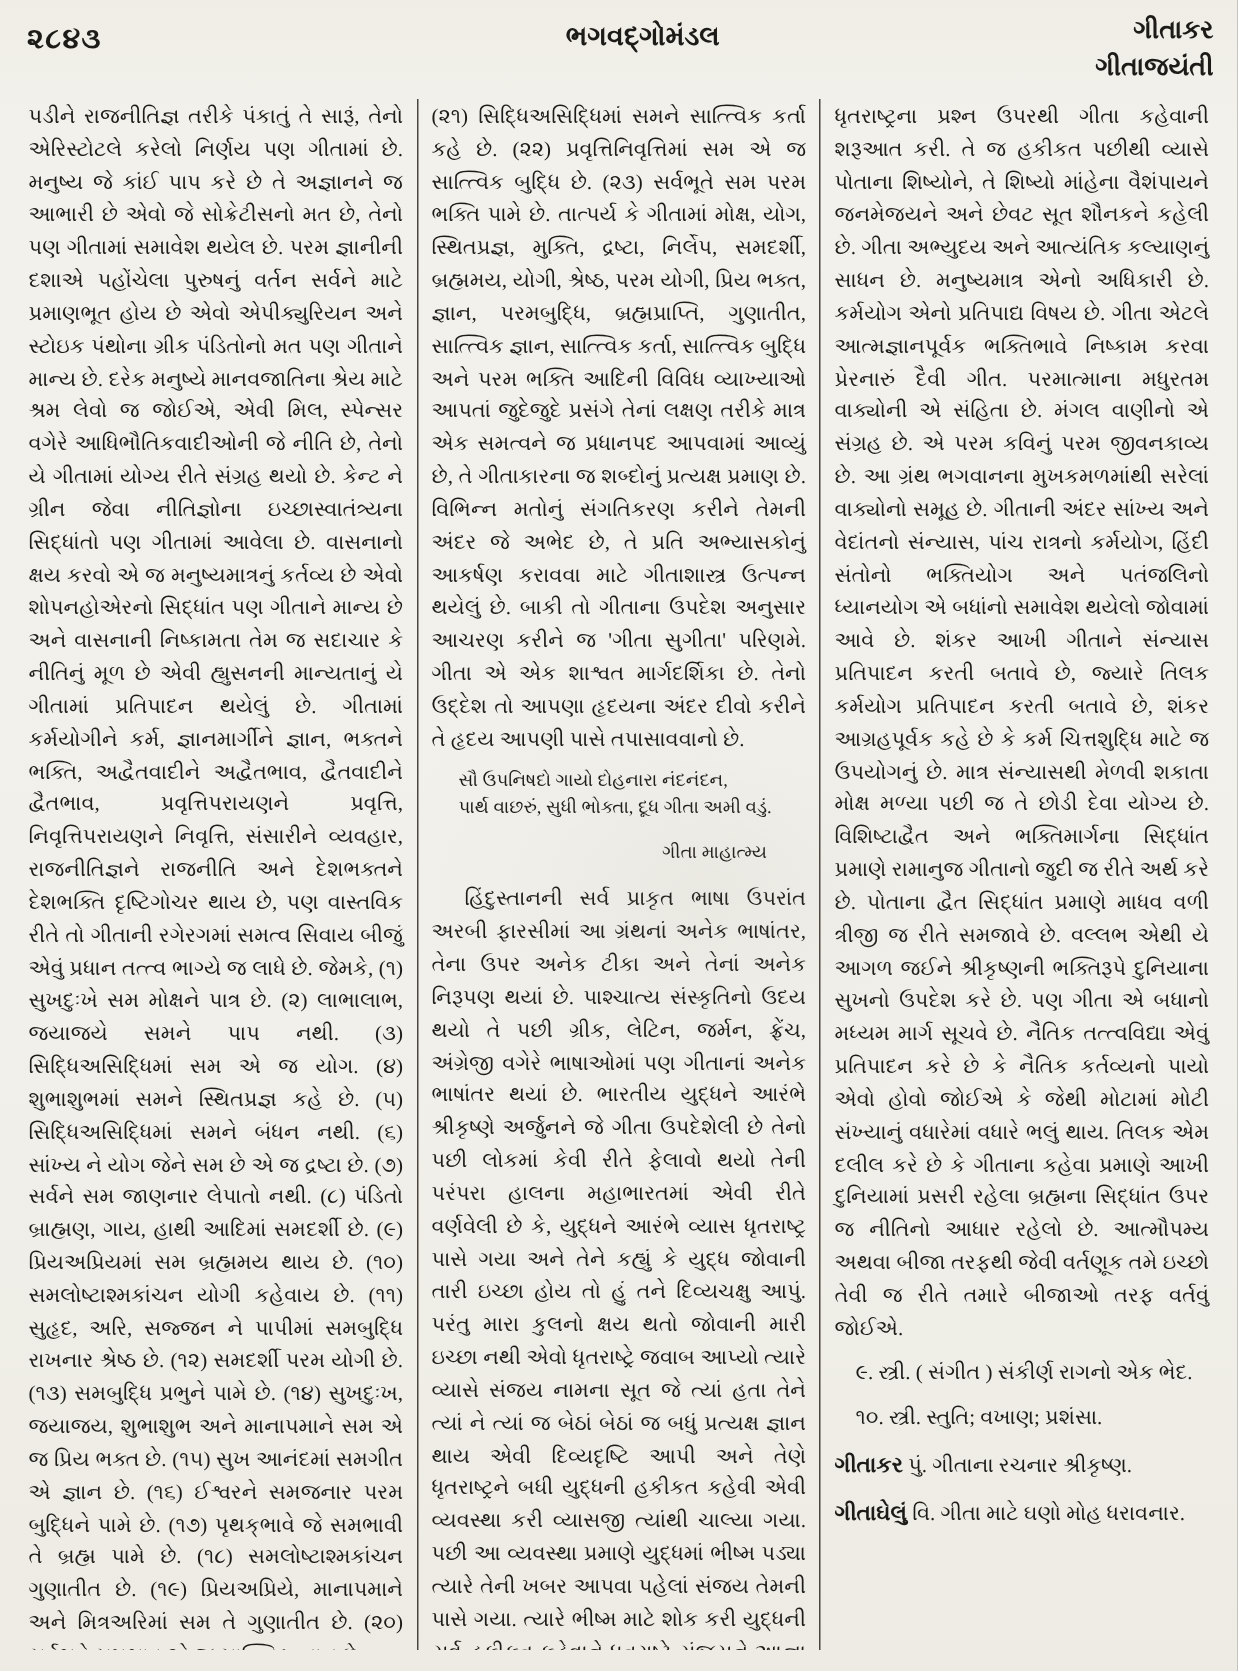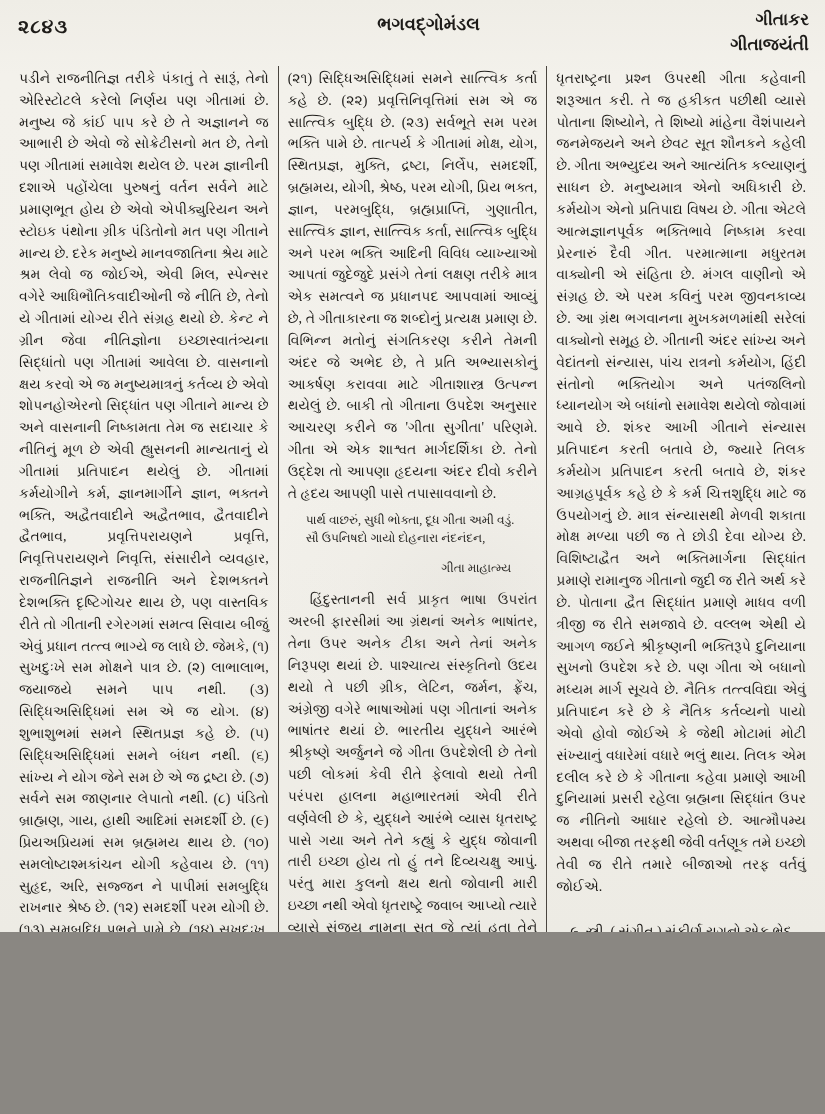--- a/index.html
+++ b/index.html
@@ -1,18 +1,18 @@
 <!DOCTYPE html>
 <html><head>
 <meta charset="utf-8">
 <style>
   html,body{margin:0;padding:0;background:#8a8782;}
   .page{
     position:relative;
-    width:825px;height:932px;
+    width:825px;height:1114px;
     margin:0 auto;
     background:#f2f0ea;
     background-image:linear-gradient(180deg,#efede6 0%,#f3f1eb 8%,#f2f0ea 60%,#edebe4 100%);
     overflow:hidden;
     box-sizing:border-box;
     color:#1d1b18;
     font-family:"Liberation Serif","DejaVu Serif",serif;
   }
   .watermark{
     position:absolute;top:430px;left:250px;width:440px;height:330px;
@@ -54,21 +54,21 @@
   .para{margin:0 0 2px 0;}
   .indent{text-indent:22px;}
   .verse{
     margin:6px 0 4px 18px;
     font-size:12.2px;line-height:1.5;text-align:left;
   }
   .verse-line{margin:0;}
   .verse-attrib{margin:12px;text-align:right;padding-right:14px;}
   .sense{
     font-size:14px;line-height:1.56;text-align:justify;
-    margin:24px 0 0 0;padding-left:26px;text-indent:-12px;
+    margin:8px 0 0 0;padding-left:26px;text-indent:-12px;
   }
   .entry{
     font-size:14px;line-height:1.5;text-align:justify;
     margin:10px 0 0 0;padding-left:14px;text-indent:-14px;
   }
   .entry .headword{font-weight:bold;font-size:14.5px;}
 </style>
 </head>
 <body>
 
@@ -86,22 +86,22 @@
 
   <div class="cols">
 
     <div class="col">
       <p class="body-text para">પડીને રાજનીતિજ્ઞ તરીકે પંકાતું તે સારૂં, તેનો એરિસ્ટોટલે કરેલો નિર્ણય પણ ગીતામાં છે. મનુષ્ય જે કાંઈ પાપ કરે છે તે અજ્ઞાનને જ આભારી છે એવો જે સોક્રેટીસનો મત છે, તેનો પણ ગીતામાં સમાવેશ થયેલ છે. પરમ જ્ઞાનીની દશાએ પહોંચેલા પુરુષનું વર્તન સર્વને માટે પ્રમાણભૂત હોય છે એવો એપીક્યુરિયન અને સ્ટોઇક પંથોના ગ્રીક પંડિતોનો મત પણ ગીતાને માન્ય છે. દરેક મનુષ્યે માનવજાતિના શ્રેય માટે શ્રમ લેવો જ જોઈએ, એવી મિલ, સ્પેન્સર વગેરે આધિભૌતિકવાદીઓની જે નીતિ છે, તેનો યે ગીતામાં યોગ્ય રીતે સંગ્રહ થયો છે. કેન્ટ ને ગ્રીન જેવા નીતિજ્ઞોના ઇચ્છાસ્વાતંત્ર્યના સિદ્ધાંતો પણ ગીતામાં આવેલા છે. વાસનાનો ક્ષય કરવો એ જ મનુષ્યમાત્રનું કર્તવ્ય છે એવો શોપનહોએરનો સિદ્ધાંત પણ ગીતાને માન્ય છે અને વાસનાની નિષ્કામતા તેમ જ સદાચાર કે નીતિનું મૂળ છે એવી હ્યુસનની માન્યતાનું યે ગીતામાં પ્રતિપાદન થયેલું છે. ગીતામાં કર્મયોગીને કર્મ, જ્ઞાનમાર્ગીને જ્ઞાન, ભક્તને ભક્તિ, અદ્વૈતવાદીને અદ્વૈતભાવ, દ્વૈતવાદીને દ્વૈતભાવ, પ્રવૃત્તિપરાયણને પ્રવૃત્તિ, નિવૃત્તિપરાયણને નિવૃત્તિ, સંસારીને વ્યવહાર, રાજનીતિજ્ઞને રાજનીતિ અને દેશભક્તને દેશભક્તિ દૃષ્ટિગોચર થાય છે, પણ વાસ્તવિક રીતે તો ગીતાની રગેરગમાં સમત્વ સિવાય બીજું એવું પ્રધાન તત્ત્વ ભાગ્યે જ લાધે છે. જેમકે, (૧) સુખદુઃખે સમ મોક્ષને પાત્ર છે. (૨) લાભાલાભ, જયાજયે સમને પાપ નથી. (૩) સિદ્ધિઅસિદ્ધિમાં સમ એ જ યોગ. (૪) શુભાશુભમાં સમને સ્થિતપ્રજ્ઞ કહે છે. (૫) સિદ્ધિઅસિદ્ધિમાં સમને બંધન નથી. (૬) સાંખ્ય ને યોગ જેને સમ છે એ જ દ્રષ્ટા છે. (૭) સર્વને સમ જાણનાર લેપાતો નથી. (૮) પંડિતો બ્રાહ્મણ, ગાય, હાથી આદિમાં સમદર્શી છે. (૯) પ્રિયઅપ્રિયમાં સમ બ્રહ્મમય થાય છે. (૧૦) સમલોષ્ટાશ્મકાંચન યોગી કહેવાય છે. (૧૧) સુહૃદ, અરિ, સજ્જન ને પાપીમાં સમબુદ્ધિ રાખનાર શ્રેષ્ઠ છે. (૧૨) સમદર્શી પરમ યોગી છે. (૧૩) સમબુદ્ધિ પ્રભુને પામે છે. (૧૪) સુખદુઃખ, જયાજય, શુભાશુભ અને માનાપમાને સમ એ જ પ્રિય ભક્ત છે. (૧૫) સુખ આનંદમાં સમગીત એ જ્ઞાન છે. (૧૬) ઈશ્વરને સમજનાર પરમ બુદ્ધિને પામે છે. (૧૭) પૃથક્‌ભાવે જે સમભાવી તે બ્રહ્મ પામે છે. (૧૮) સમલોષ્ટાશ્મકાંચન ગુણાતીત છે. (૧૯) પ્રિયઅપ્રિયે, માનાપમાને અને મિત્રઅરિમાં સમ તે ગુણાતીત છે. (૨૦) સર્વભૂતે સમભાવ એ જ સાત્ત્વિક જ્ઞાન છે.</p>
     </div>
 
     <div class="col">
       <p class="body-text para">(૨૧) સિદ્ધિઅસિદ્ધિમાં સમને સાત્ત્વિક કર્તા કહે છે. (૨૨) પ્રવૃત્તિનિવૃત્તિમાં સમ એ જ સાત્ત્વિક બુદ્ધિ છે. (૨૩) સર્વભૂતે સમ પરમ ભક્તિ પામે છે. તાત્પર્ય કે ગીતામાં મોક્ષ, યોગ, સ્થિતપ્રજ્ઞ, મુક્તિ, દ્રષ્ટા, નિર્લેપ, સમદર્શી, બ્રહ્મમય, યોગી, શ્રેષ્ઠ, પરમ યોગી, પ્રિય ભક્ત, જ્ઞાન, પરમબુદ્ધિ, બ્રહ્મપ્રાપ્તિ, ગુણાતીત, સાત્ત્વિક જ્ઞાન, સાત્ત્વિક કર્તા, સાત્ત્વિક બુદ્ધિ અને પરમ ભક્તિ આદિની વિવિધ વ્યાખ્યાઓ આપતાં જુદેજુદે પ્રસંગે તેનાં લક્ષણ તરીકે માત્ર એક સમત્વને જ પ્રધાનપદ આપવામાં આવ્યું છે, તે ગીતાકારના જ શબ્દોનું પ્રત્યક્ષ પ્રમાણ છે. વિભિન્ન મતોનું સંગતિકરણ કરીને તેમની અંદર જે અભેદ છે, તે પ્રતિ અભ્યાસકોનું આકર્ષણ કરાવવા માટે ગીતાશાસ્ત્ર ઉત્પન્ન થયેલું છે. બાકી તો ગીતાના ઉપદેશ અનુસાર આચરણ કરીને જ 'ગીતા સુગીતા' પરિણમે. ગીતા એ એક શાશ્વત માર્ગદર્શિકા છે. તેનો ઉદ્દેશ તો આપણા હૃદયના અંદર દીવો કરીને તે હૃદય આપણી પાસે તપાસાવવાનો છે.</p>
       <div class="verse">
+        <p class="verse-line">સૌ ઉપનિષદો ગાયો દોહનારા નંદનંદન,</p>
         <p class="verse-line">પાર્થ વાછરું, સુધી ભોક્તા, દૂધ ગીતા અમી વડું.</p>
-        <p class="verse-line">સૌ ઉપનિષદો ગાયો દોહનારા નંદનંદન,</p>
         <p class="verse-attrib">ગીતા માહાત્મ્ય</p>
       </div>
       <p class="body-text para indent">હિંદુસ્તાનની સર્વ પ્રાકૃત ભાષા ઉપરાંત અરબી ફારસીમાં આ ગ્રંથનાં અનેક ભાષાંતર, તેના ઉપર અનેક ટીકા અને તેનાં અનેક નિરૂપણ થયાં છે. પાશ્ચાત્ય સંસ્કૃતિનો ઉદય થયો તે પછી ગ્રીક, લેટિન, જર્મન, ફ્રેંચ, અંગ્રેજી વગેરે ભાષાઓમાં પણ ગીતાનાં અનેક ભાષાંતર થયાં છે. ભારતીય યુદ્ધને આરંભે શ્રીકૃષ્ણે અર્જુનને જે ગીતા ઉપદેશેલી છે તેનો પછી લોકમાં કેવી રીતે ફેલાવો થયો તેની પરંપરા હાલના મહાભારતમાં એવી રીતે વર્ણવેલી છે કે, યુદ્ધને આરંભે વ્યાસ ધૃતરાષ્ટ્ર પાસે ગયા અને તેને કહ્યું કે યુદ્ધ જોવાની તારી ઇચ્છા હોય તો હું તને દિવ્યચક્ષુ આપું. પરંતુ મારા કુલનો ક્ષય થતો જોવાની મારી ઇચ્છા નથી એવો ધૃતરાષ્ટ્રે જવાબ આપ્યો ત્યારે વ્યાસે સંજય નામના સૂત જે ત્યાં હતા તેને ત્યાં ને ત્યાં જ બેઠાં બેઠાં જ બધું પ્રત્યક્ષ જ્ઞાન થાય એવી દિવ્યદૃષ્ટિ આપી અને તેણે ધૃતરાષ્ટ્રને બધી યુદ્ધની હકીકત કહેવી એવી વ્યવસ્થા કરી વ્યાસજી ત્યાંથી ચાલ્યા ગયા. પછી આ વ્યવસ્થા પ્રમાણે યુદ્ધમાં ભીષ્મ પડ્યા ત્યારે તેની ખબર આપવા પહેલાં સંજય તેમની પાસે ગયા. ત્યારે ભીષ્મ માટે શોક કરી યુદ્ધની સર્વ હકીકત કહેવાને ધૃતરાષ્ટ્રે સંજયને આજ્ઞા કરી. સંજયે પહેલાં બંને પક્ષના સૈન્યનું વર્ણન કર્યું અને પછી</p>
     </div>
 
     <div class="col">
       <p class="body-text para">ધૃતરાષ્ટ્રના પ્રશ્ન ઉપરથી ગીતા કહેવાની શરૂઆત કરી. તે જ હકીકત પછીથી વ્યાસે પોતાના શિષ્યોને, તે શિષ્યો માંહેના વૈશંપાયને જનમેજયને અને છેવટ સૂત શૌનકને કહેલી છે. ગીતા અભ્યુદય અને આત્યંતિક કલ્યાણનું સાધન છે. મનુષ્યમાત્ર એનો અધિકારી છે. કર્મયોગ એનો પ્રતિપાદ્ય વિષય છે. ગીતા એટલે આત્મજ્ઞાનપૂર્વક ભક્તિભાવે નિષ્કામ કરવા પ્રેરનારું દૈવી ગીત. પરમાત્માના મધુરતમ વાક્યોની એ સંહિતા છે. મંગલ વાણીનો એ સંગ્રહ છે. એ પરમ કવિનું પરમ જીવનકાવ્ય છે. આ ગ્રંથ ભગવાનના મુખકમળમાંથી સરેલાં વાક્યોનો સમૂહ છે. ગીતાની અંદર સાંખ્ય અને વેદાંતનો સંન્યાસ, પાંચ રાત્રનો કર્મયોગ, હિંદી સંતોનો ભક્તિયોગ અને પતંજલિનો ધ્યાનયોગ એ બધાંનો સમાવેશ થયેલો જોવામાં આવે છે. શંકર આખી ગીતાને સંન્યાસ પ્રતિપાદન કરતી બતાવે છે, જ્યારે તિલક કર્મયોગ પ્રતિપાદન કરતી બતાવે છે, શંકર આગ્રહપૂર્વક કહે છે કે કર્મ ચિત્તશુદ્ધિ માટે જ ઉપયોગનું છે. માત્ર સંન્યાસથી મેળવી શકાતા મોક્ષ મળ્યા પછી જ તે છોડી દેવા યોગ્ય છે. વિશિષ્ટાદ્વૈત અને ભક્તિમાર્ગના સિદ્ધાંત પ્રમાણે રામાનુજ ગીતાનો જુદી જ રીતે અર્થ કરે છે. પોતાના દ્વૈત સિદ્ધાંત પ્રમાણે માધવ વળી ત્રીજી જ રીતે સમજાવે છે. વલ્લભ એથી યે આગળ જઈને શ્રીકૃષ્ણની ભક્તિરૂપે દુનિયાના સુખનો ઉપદેશ કરે છે. પણ ગીતા એ બધાનો મધ્યમ માર્ગ સૂચવે છે. નૈતિક તત્ત્વવિદ્યા એવું પ્રતિપાદન કરે છે કે નૈતિક કર્તવ્યનો પાયો એવો હોવો જોઈએ કે જેથી મોટામાં મોટી સંખ્યાનું વધારેમાં વધારે ભલું થાય. તિલક એમ દલીલ કરે છે કે ગીતાના કહેવા પ્રમાણે આખી દુનિયામાં પ્રસરી રહેલા બ્રહ્મના સિદ્ધાંત ઉપર જ નીતિનો આધાર રહેલો છે. આત્મૌપમ્ય અથવા બીજા તરફથી જેવી વર્તણૂક તમે ઇચ્છો તેવી જ રીતે તમારે બીજાઓ તરફ વર્તવું જોઈએ.</p>
       <p class="sense">૯. સ્ત્રી. ( સંગીત ) સંકીર્ણ રાગનો એક ભેદ.</p>
       <p class="sense">૧૦. સ્ત્રી. સ્તુતિ; વખાણ; પ્રશંસા.</p>
 

